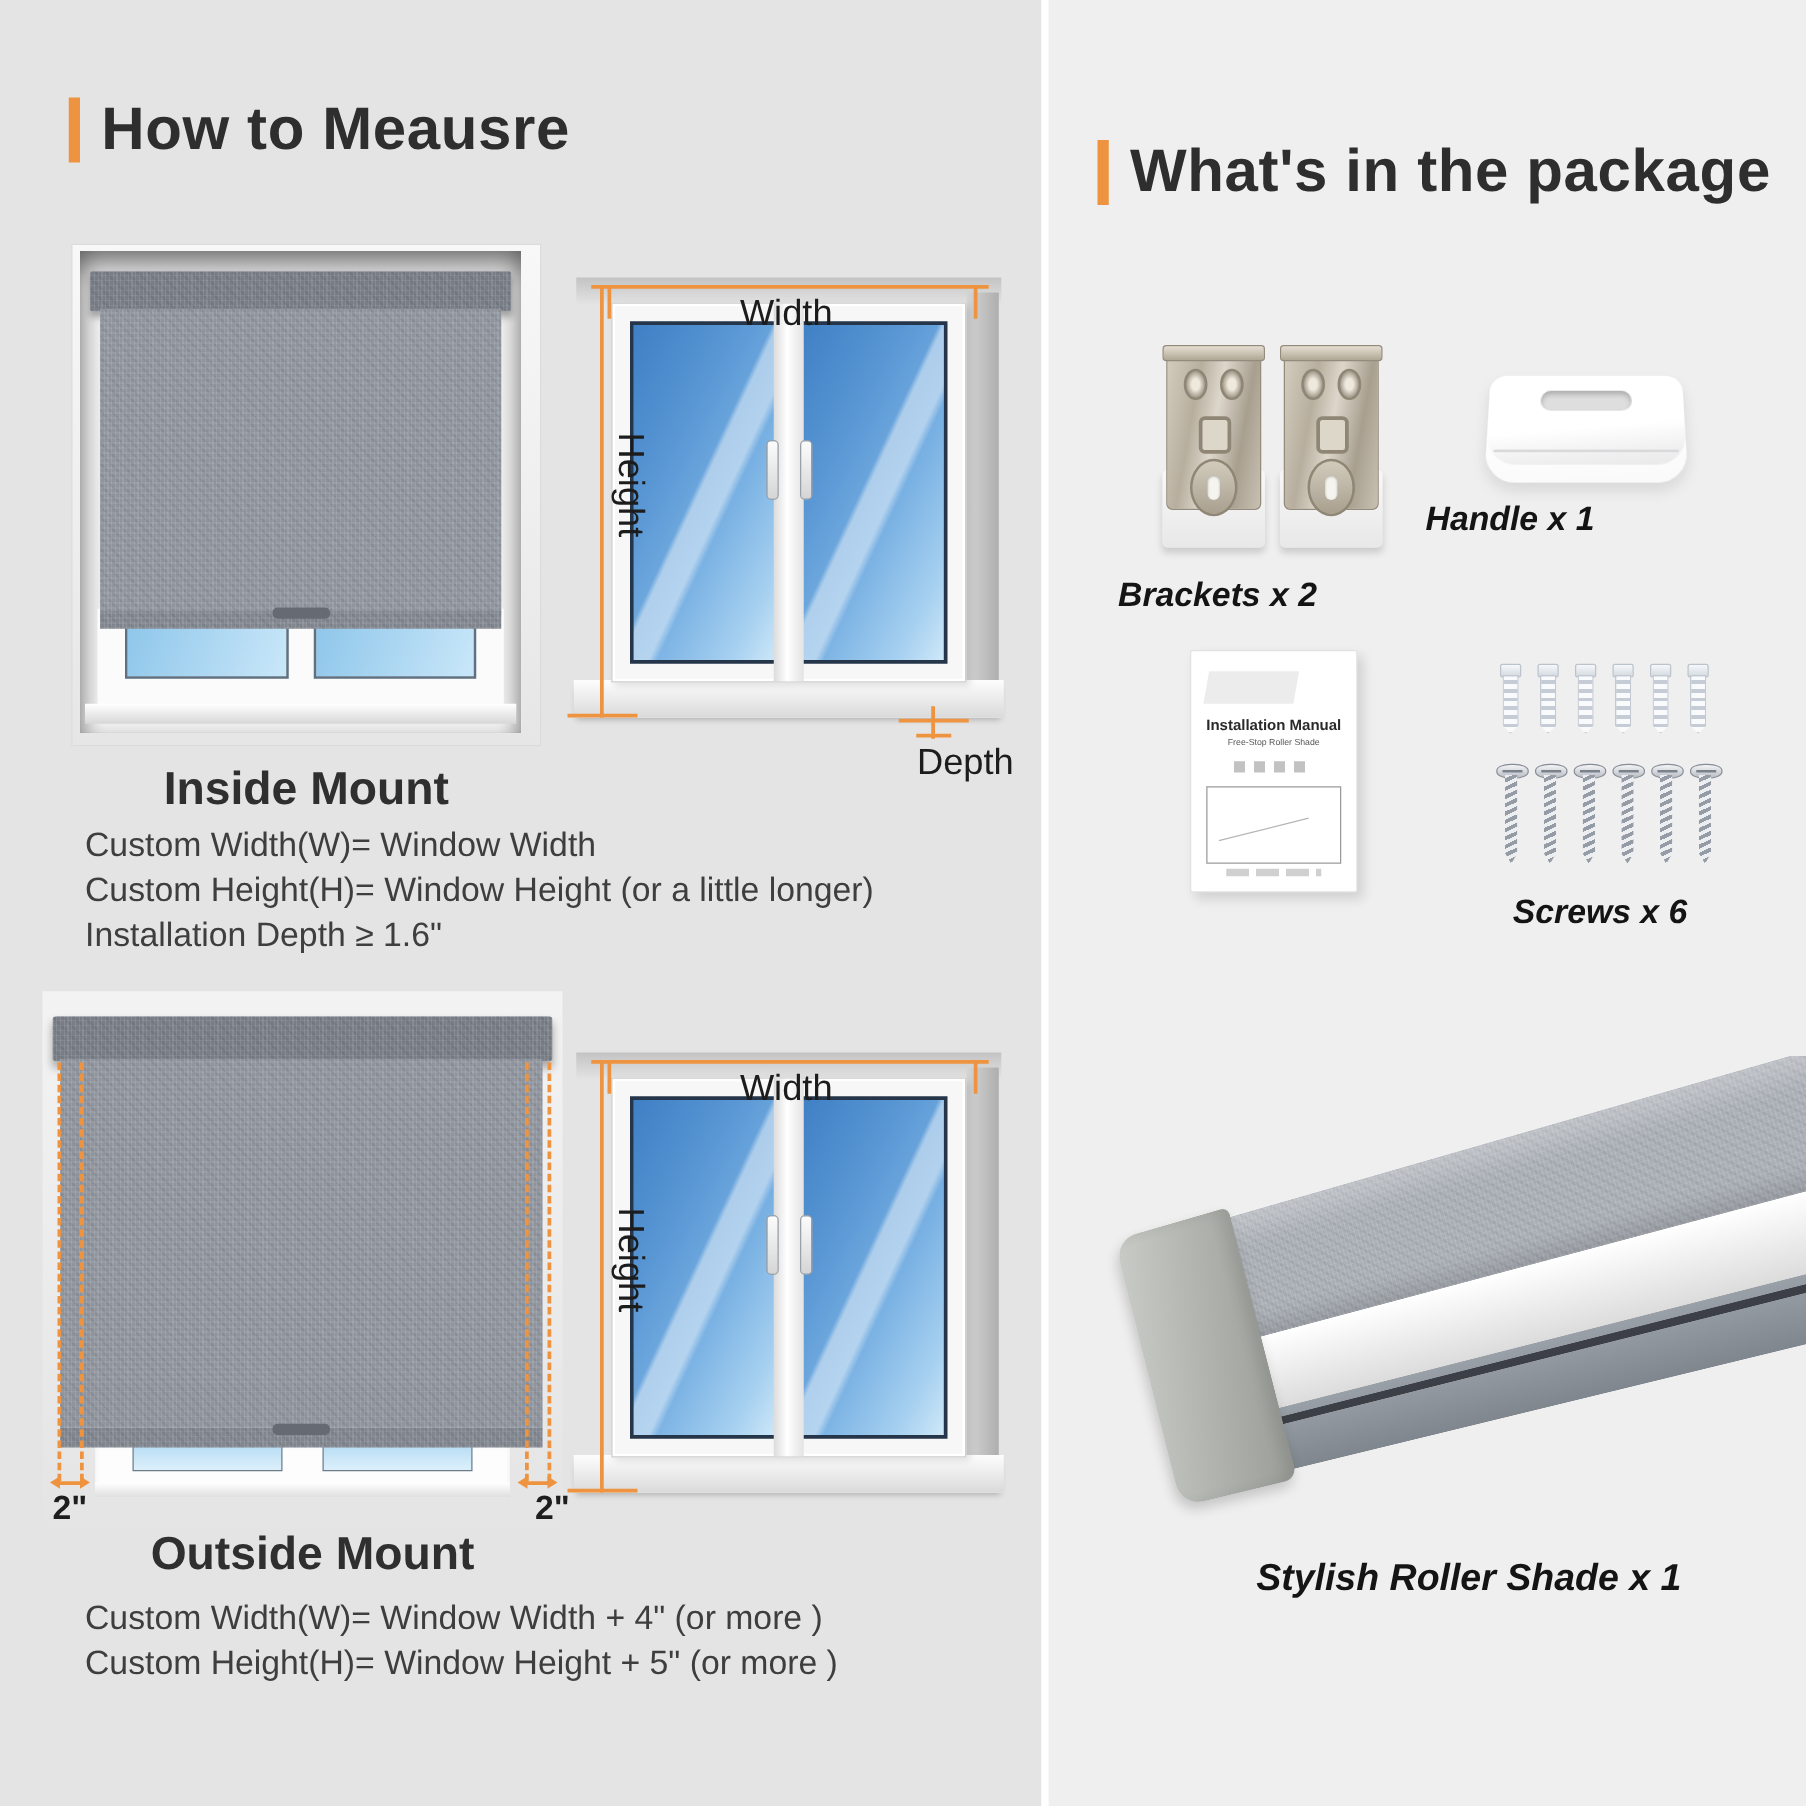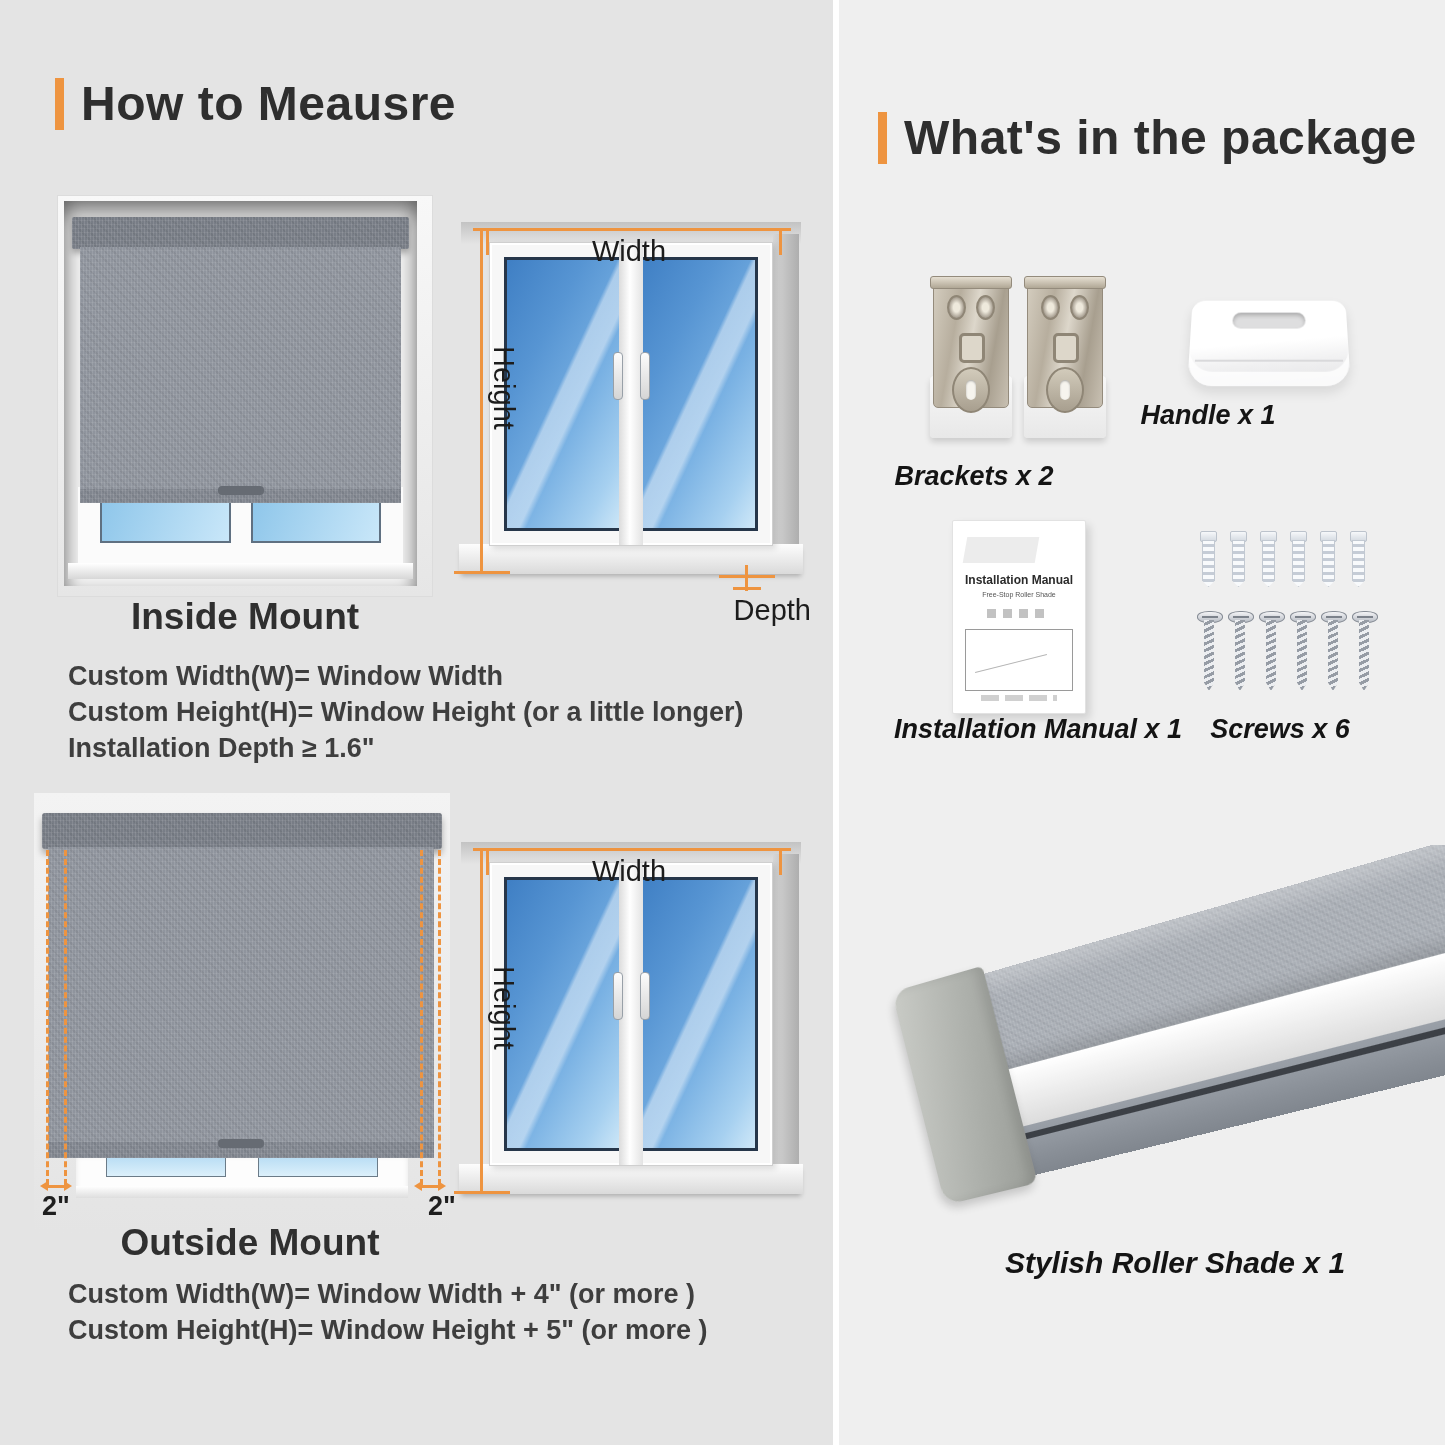--- a/index.html
+++ b/index.html
@@ -15,21 +15,21 @@
   .right-panel { position:absolute; left:839px; top:0; width:606px; height:1445px; background:var(--right-bg,#efefef); }
   .divider { position:absolute; left:833px; top:0; width:6px; height:1445px; background:#ffffff; }
 
   
   .title { position:absolute; display:flex; align-items:center; gap:17px; }
   .title .bar { width:9px; height:52px; background:var(--accent,#EE9440); }
   .title .txt { font-size:48px; font-weight:bold; color:#2e2e2e; letter-spacing:0.5px; white-space:nowrap; }
 
   
   .mount-heading { position:absolute; text-align:center; font-size:37px; font-weight:bold; color:#2f2f2f; }
-  .text-block { position:absolute; font-size:27px; color:#3e3e3e; line-height:36px; white-space:nowrap;font-weight:bold; }
+  .text-block { position:absolute; font-size:27px; color:#3e3e3e; line-height:36px; white-space:nowrap; }
 
   
   .linen, .linen-dark, .linen-mid, .linen-light {
     background-image:
       repeating-linear-gradient(90deg, rgba(255,255,255,.10) 0 1px, transparent 1px 3px),
       repeating-linear-gradient(0deg, rgba(255,255,255,.07) 0 1px, transparent 1px 4px),
       repeating-linear-gradient(45deg, rgba(0,0,0,.05) 0 2px, transparent 2px 6px);
   }
   .linen { background-color:#8f949d; }
   .linen-dark { background-color:#787d86; }
@@ -212,21 +212,21 @@
       <div class="wd-handle h2"></div>
     </div>
     <div class="m-width"></div>
     <div class="m-width-label">Width</div>
     <div class="m-height"></div>
     <div class="m-height-label">Height</div>
     <div class="m-depth"></div>
     <div class="m-depth-label">Depth</div>
   </div>
 
-  <div class="mount-heading" style="left:58px; top:596px; width:374px;">Inside Mount</div>
+  <div class="mount-heading" style="left:58px; top:610px; width:374px;">Inside Mount</div>
   <div class="text-block" style="left:68px; top:658px;">
     <div>Custom Width(W)= Window Width</div>
     <div>Custom Height(H)= Window Height (or a little longer)</div>
     <div>Installation Depth ≥ 1.6"</div>
   </div>
 
   <div class="abs photo-outside">
     <div class="po-recess">
       <div class="po-pane p1"></div>
       <div class="po-pane p2"></div>
@@ -299,21 +299,20 @@
   <div class="caption" style="left:1058px; top:400px; width:300px;">Handle x 1</div>
 
   <div class="manual">
     <div class="mp-img"></div>
     <div class="mp-title">Installation Manual</div>
     <div class="mp-sub">Free-Stop Roller Shade</div>
     <div class="mp-marks"></div>
     <div class="mp-box"></div>
     <div class="mp-foot"></div>
   </div>
-  <div class="caption" style="left:888px; top:714px; width:300px;">Installation Manual x 1</div>
 
   <div class="anchor" style="left:1200px; top:531px;">
       <div class="a-cap"></div>
       <div class="a-body"></div>
     </div>
   <div class="anchor" style="left:1230px; top:531px;">
       <div class="a-cap"></div>
       <div class="a-body"></div>
     </div>
   <div class="anchor" style="left:1260px; top:531px;">

